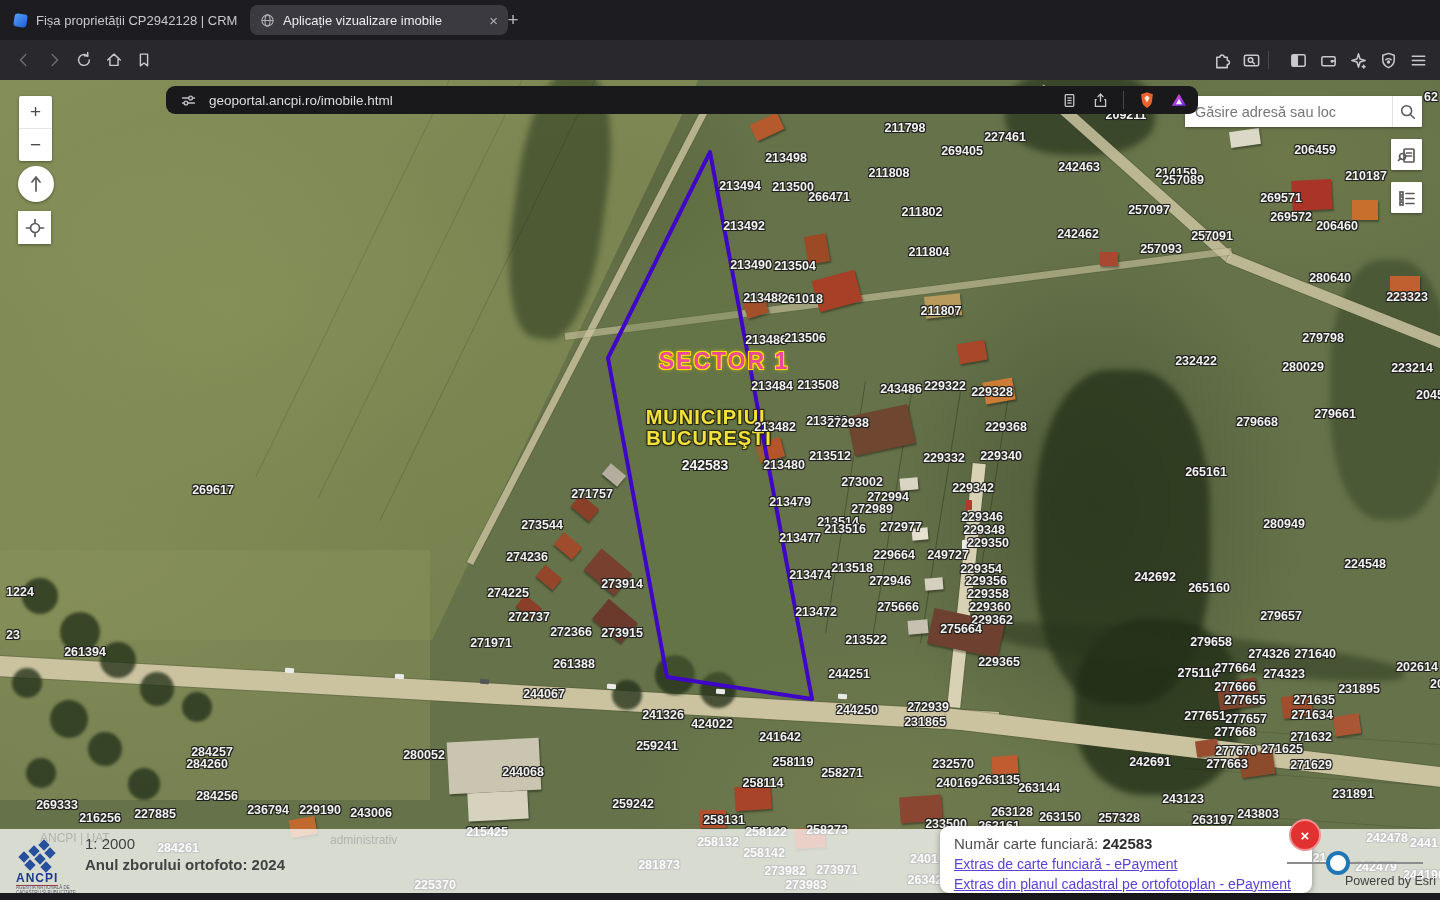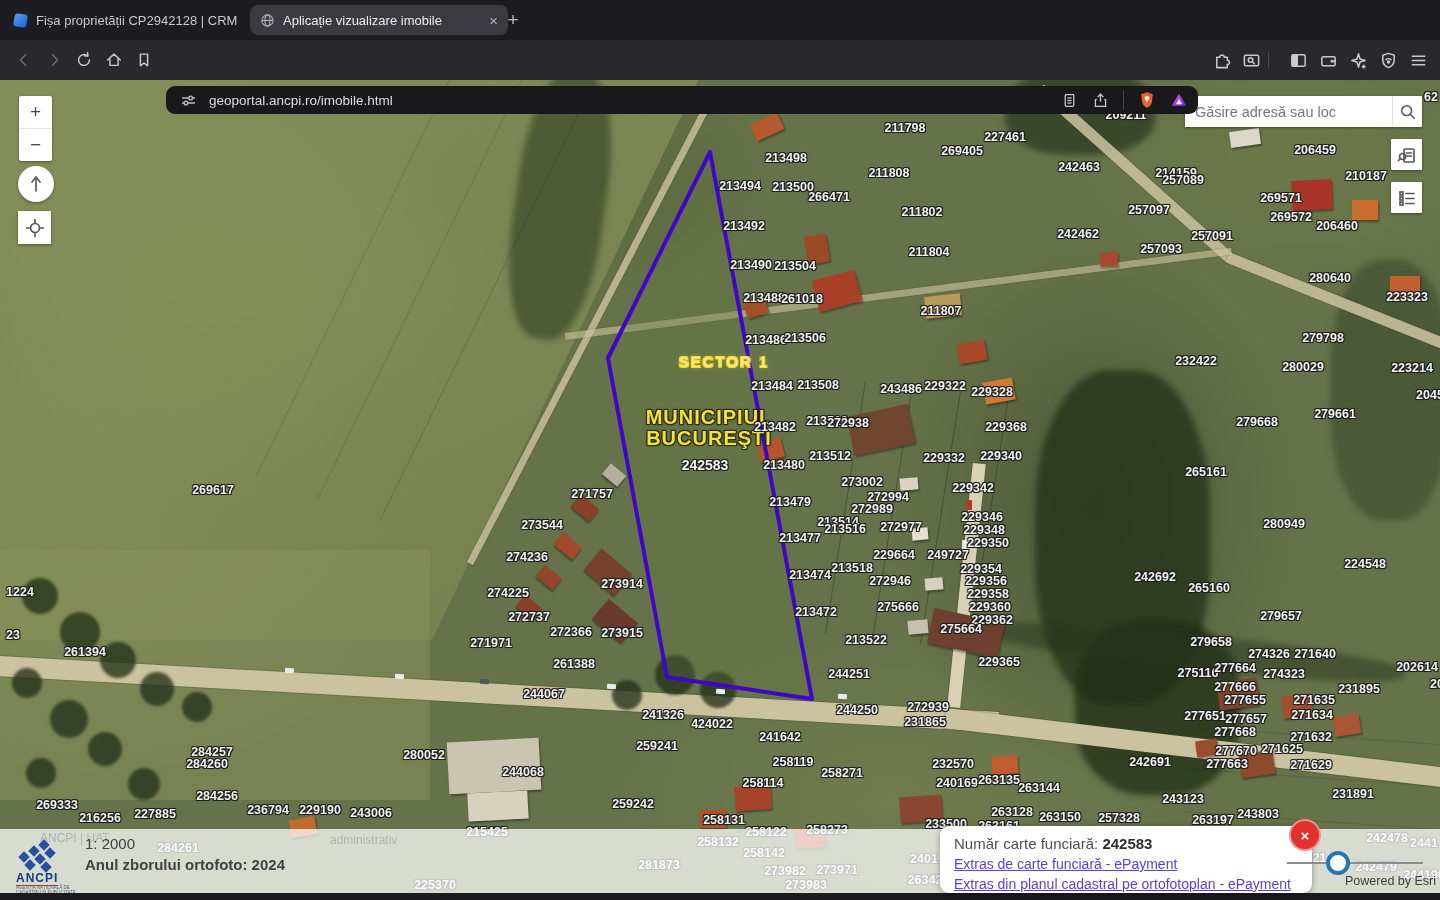--- a/index.html
+++ b/index.html
@@ -36,22 +36,22 @@
   .bld{box-shadow:1px 2px 2px rgba(0,0,0,.35);}
   .tree{border-radius:50%;background:rgba(36,49,25,.78);filter:blur(1.5px);}
   .blob{border-radius:42%;filter:blur(3px);}
   .hl{background:rgba(22,32,16,.35);}
   .car{width:9px;height:5px;background:#eaeaea;border-radius:1px;}
   #poly{position:absolute;left:0;top:80px;z-index:20;pointer-events:none;}
   
   #labels{position:absolute;left:0;top:0;width:1440px;height:900px;z-index:30;pointer-events:none;}
   .p{position:absolute;transform:translate(-50%,-50%);font-weight:bold;font-size:12.5px;color:#f2f2ef;white-space:nowrap;
     text-shadow:-1px -1px 0 #1f1f1f,1px -1px 0 #1f1f1f,-1px 1px 0 #1f1f1f,1px 1px 0 #1f1f1f,0 0 2px #000;}
-  #sector{position:absolute;left:724px;top:361px;transform:translate(-50%,-50%);font-size:15px;font-weight:normal;letter-spacing:2px;
-    color:#e5e5e5;text-shadow:-1px -1px 0 #ffdf00,1px -1px 0 #ffdf00,-1px 1px 0 #ffdf00,1px 1px 0 #ffdf00,0 0 4px #ffdf00;}
+  #sector{position:absolute;left:724px;top:361px;transform:translate(-50%,-50%);font-size:23px;font-weight:bold;letter-spacing:2px;
+    color:#ec4899;text-shadow:-1px -1px 0 #ffdf00,1px -1px 0 #ffdf00,-1px 1px 0 #ffdf00,1px 1px 0 #ffdf00,0 0 4px #ffdf00;}
   #muni{position:absolute;left:709px;top:428px;transform:translate(-50%,-50%);text-align:center;font-size:20px;font-weight:bold;
     letter-spacing:1px;line-height:21px;color:#f3e23c;
     text-shadow:-1px -1px 0 #2a2a10,1px -1px 0 #2a2a10,-1px 1px 0 #2a2a10,1px 1px 0 #2a2a10,0 0 3px #000;}
   #hlparcel{position:absolute;transform:translate(-50%,-50%);font-weight:bold;font-size:14px;color:#f4f4f2;
     text-shadow:-1px -1px 0 #1f1f1f,1px -1px 0 #1f1f1f,-1px 1px 0 #1f1f1f,1px 1px 0 #1f1f1f;}
   
   .widget{position:absolute;background:#fff;box-shadow:0 1px 3px rgba(0,0,0,.4);z-index:40;}
   #search{left:1185px;top:96px;width:237px;height:31px;display:flex;align-items:stretch;border-radius:1px;}
   #search input{flex:1;border:0;outline:0;padding:0 10px;font-size:14.5px;color:#333;font-family:"Liberation Sans",sans-serif;}
   #search input::placeholder{color:#767676;}

